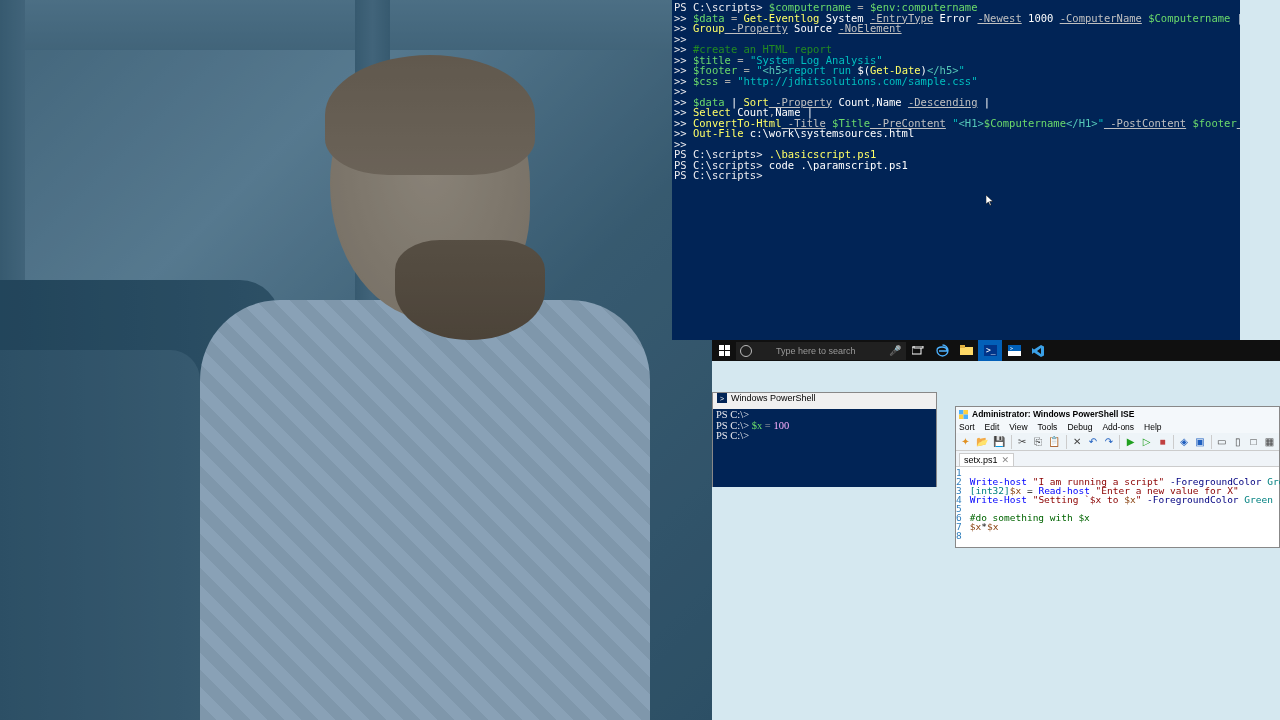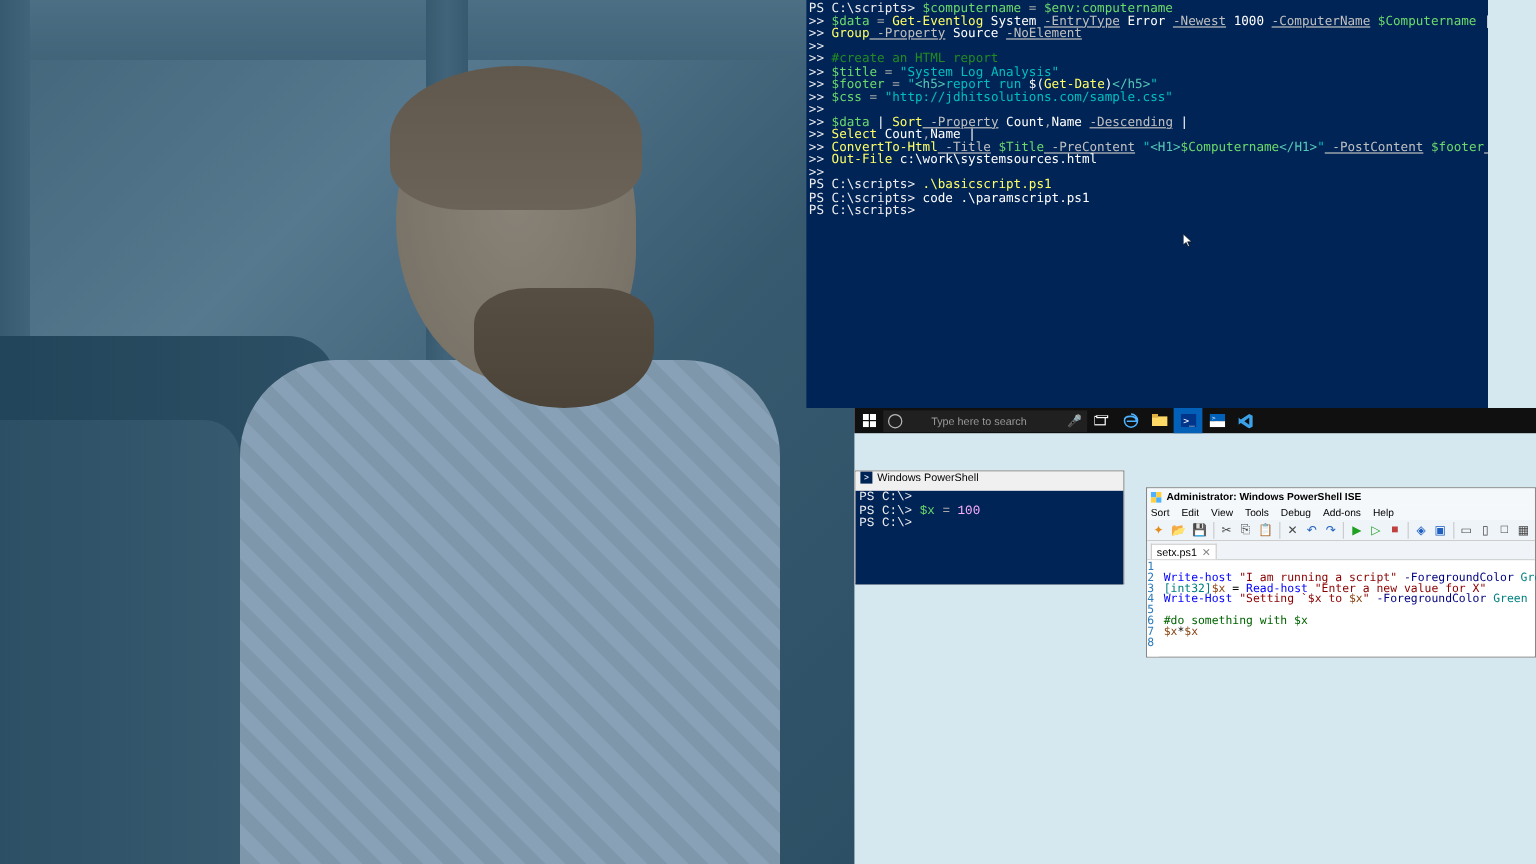--- a/index.html
+++ b/index.html
@@ -193,21 +193,21 @@
     .ps-small-icon {
       width: 10px; height: 10px;
       background: #012456;
       color: #fff;
       font-size: 7px;
       display: flex; align-items: center; justify-content: center;
     }
     .ps-small-body {
       height: 78px;
       background: #012456;
-      font-family: Liberation Mono, monospace;
+      font-family: Liberation Serif, serif;
       font-size: 10.5px;
       line-height: 10.5px;
       padding: 1px 3px;
       color: #eeedf0;
     }
     .ps-small-body .line { display: block; }
     .ps-num { color: #ffb0ff; }
 
     
     .ise {

